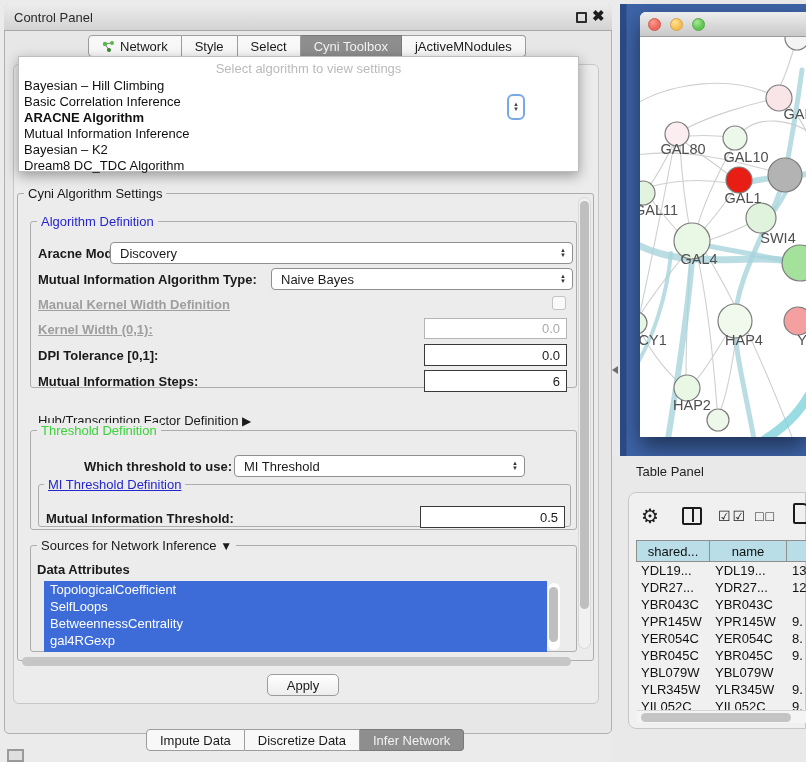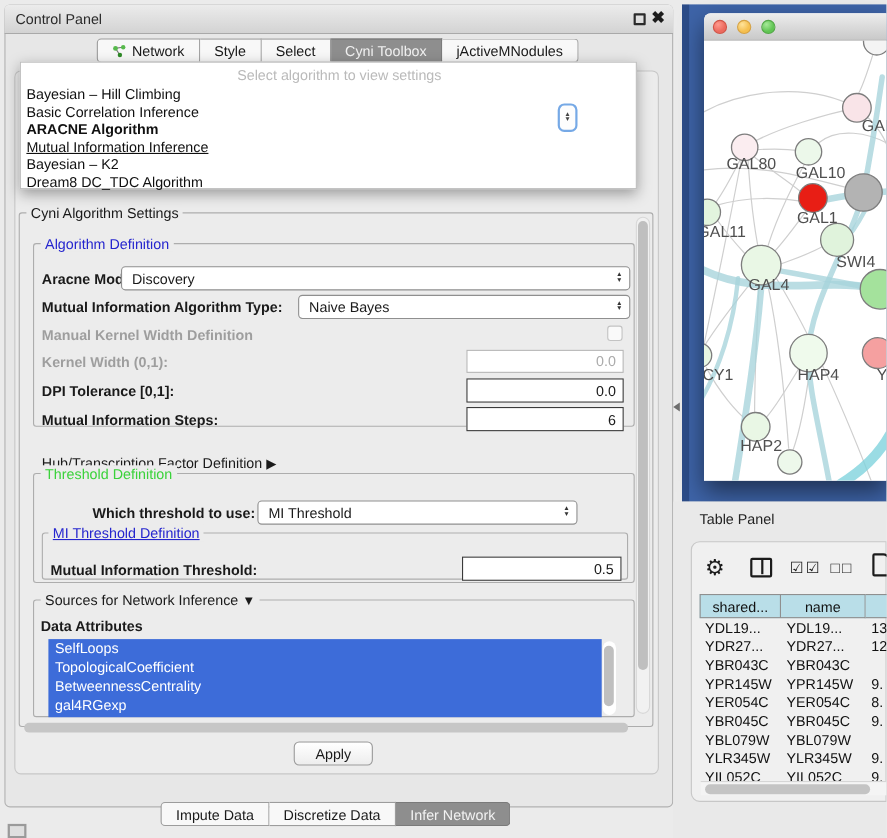--- a/index.html
+++ b/index.html
@@ -33,21 +33,21 @@
   #inner-card { left:13px; top:64px; width:586px; height:640px; background:#ECECEC;
     border:1px solid #C7C7C7; border-radius:6px; }
 
   
   .gbox { border:1px solid #ADADAD; border-radius:3px; }
   .gtitle { background:#ECECEC; padding:0 4px; font-size:13px; z-index:3; white-space:nowrap; }
   .blue-t { color:#2525CE; }
   .green-t { color:#3BD23B; }
 
   .flabel { font-size:13px; font-weight:bold; color:#1A1A1A; white-space:nowrap; }
-  .dis { color:#9E9E9E; }
+  .dis { color:#9E9E9E;text-decoration:underline; }
 
   .combo { background:#FFFFFF; border:1px solid #8F8F8F; border-radius:4px;
     display:flex; align-items:center; padding-left:9px; font-size:13px;
     box-shadow:inset 0 1px 0 rgba(255,255,255,.8); }
   .combo .arrows { margin-left:auto; display:flex; flex-direction:column; align-items:center;
     justify-content:center; font-size:6px; line-height:5px; color:#333; padding:0 6px; }
   .tfield { background:#FFFFFF; border:1px solid #3A3A3A; font-size:13px;
     display:flex; align-items:center; justify-content:flex-end; padding-right:6px; }
   .tfield.dis-field { border:1px solid #B5B5B5; color:#ABABAB; }
   .chk { width:14px; height:14px; border:1px solid #C3C3C3; border-radius:3px; background:#FAFAFA; }
@@ -213,22 +213,22 @@
 <div class="abs tfield" style="left:420px;top:506px;width:145px;height:22px;">0.5</div>
 
 <div class="abs gbox" style="left:30px;top:545px;width:547px;height:107px;"></div>
 <div class="abs gtitle" style="left:37px;top:538px;">
   <span>Sources for Network Inference</span>
   <span class="tri"> ▼</span>
 </div>
 <div class="abs flabel" style="left:37px;top:562px;">Data Attributes</div>
 
 <div class="abs" id="attr-list">
+  <div class="attr-item">TopologicalCoefficient</div>
   <div class="attr-item">SelfLoops</div>
-  <div class="attr-item">TopologicalCoefficient</div>
   <div class="attr-item">BetweennessCentrality</div>
   <div class="attr-item">gal4RGexp</div>
 </div>
 <div class="abs sb-track-v" style="left:548px;top:583px;width:12px;height:67px;border:none;background:#FFFFFF;">
   <div class="sb-thumb" style="position:absolute;left:1px;top:4px;width:9px;height:55px;"></div>
 </div>
 
 <div class="abs" style="left:20px;top:656px;width:574px;height:12px;">
   <div class="sb-thumb" style="position:absolute;left:2px;top:1px;width:549px;height:9px;background:#C6C6C6;"></div>
 </div>
@@ -245,21 +245,21 @@
   <div class="seg sel">
       <span>Infer Network</span>
     </div>
 </div>
 
 <div class="abs" id="algo-popup">
   <div class="abs" id="algo-placeholder">Select algorithm to view settings</div>
   <div class="menu-item" style="top:21px;">Bayesian – Hill Climbing</div>
   <div class="menu-item" style="top:37px;">Basic Correlation Inference</div>
   <div class="menu-item bold" style="top:53px;">ARACNE Algorithm</div>
-  <div class="menu-item" style="top:69px;text-decoration:underline;">Mutual Information Inference</div>
+  <div class="menu-item" style="top:69px;">Mutual Information Inference</div>
   <div class="menu-item" style="top:85px;">Bayesian – K2</div>
   <div class="menu-item" style="top:101px;">Dream8 DC_TDC Algorithm</div>
 </div>
 <div class="abs" id="combo-fragment">▲<br>▼</div>
 
 <div class="abs" id="corner-icon"></div>
 <div class="abs" id="splitter-arrow"></div>
 
 <div class="abs" id="desktop"></div>
 <div class="abs" id="net-window">

